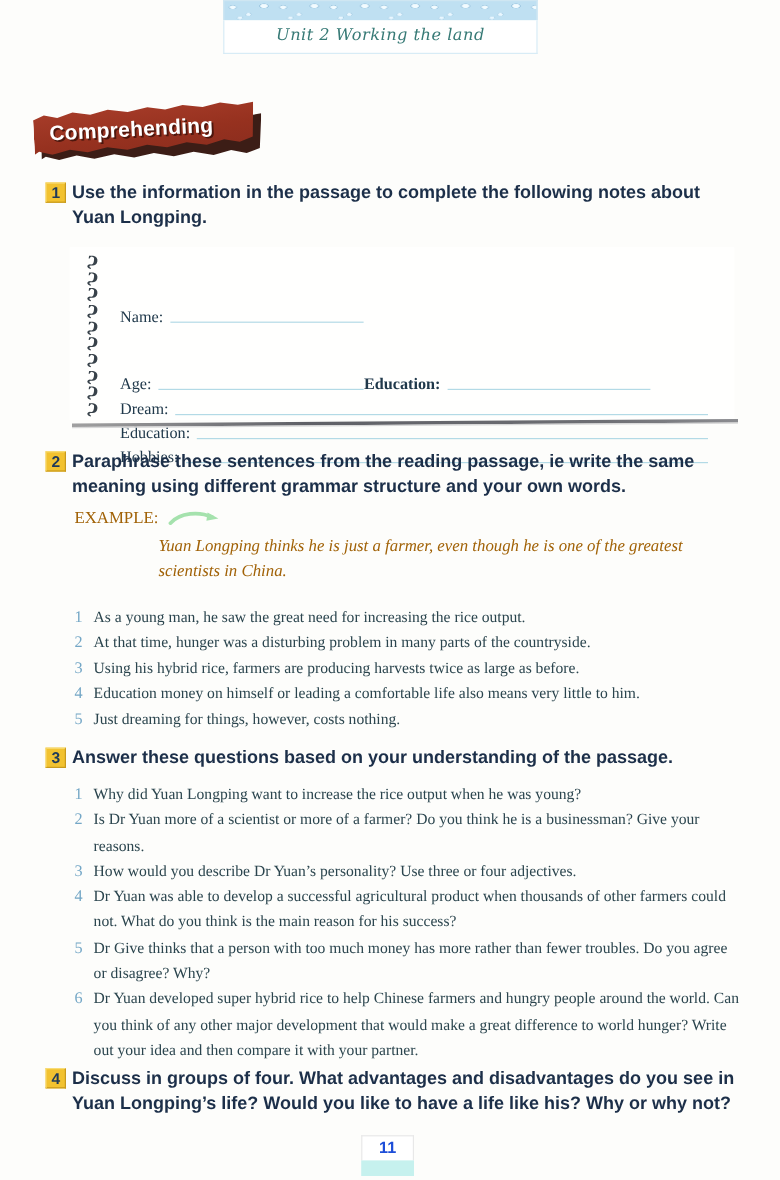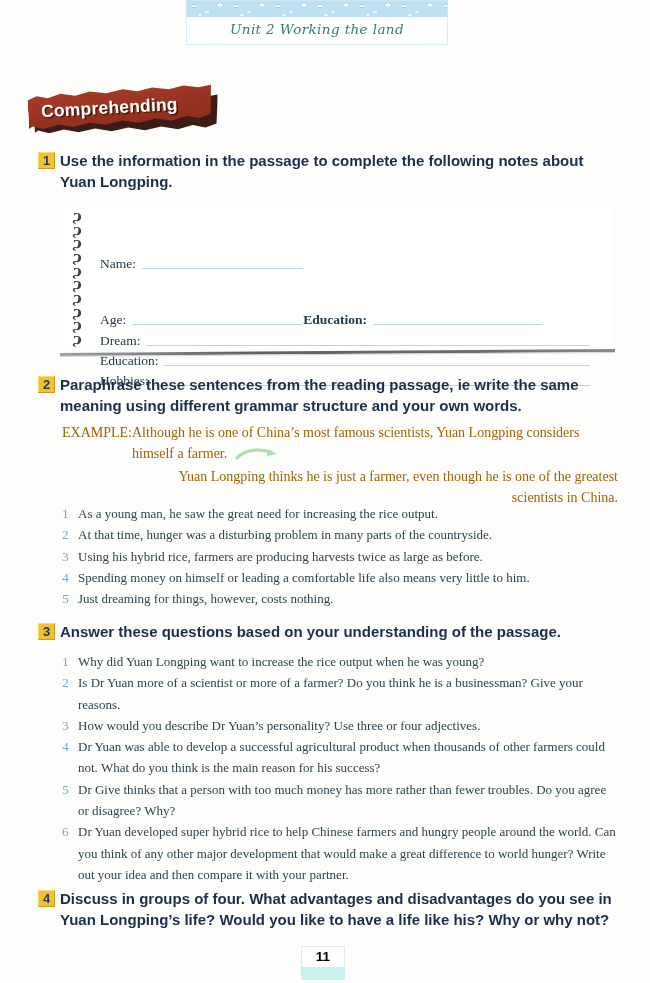--- a/index.html
+++ b/index.html
@@ -124,21 +124,21 @@
   .example {
     position: absolute; left: 62px; top: 422px; width: 556px;
     display: flex;
     font-family: "Liberation Serif", serif;
     font-size: 14px; line-height: 21px;
     color: #a16207;
   }
   .ex-label { flex: 0 0 70px; }
   .ex-body  { width: 486px; }
   .arrow-icon { display: inline-block; vertical-align: -2px; margin-left: 8px; }
-  .ex-ans { font-weight: 500; text-align: right; }
+  .ex-ans { font-style: italic; font-weight: 500; }
 
   
   .numlist { position: absolute; left: 62px; width: 556px; }
   .numlist.l2 { top: 503px; }
   .numlist.l3 { top: 651px; }
   .li { display: flex; }
   .li .num {
     flex: 0 0 16px;
     font-family: "Liberation Serif", serif;
     font-size: 13.5px; line-height: 21.3px;
@@ -151,21 +151,21 @@
     color: #2b454e;
   }
 
   
   .pagefoot { position: absolute; left: 301px; top: 946px; width: 44px; }
   .pagenum {
     background: #ffffff;
     border: 1px solid #e8e8e8; border-bottom: none;
     text-align: center;
     font-weight: bold; font-size: 13.5px; line-height: 20px;
-    color: #000000;
+    color: #1d4ed8;
   }
   .pagestrip { height: 13px; background: #c6f1ee; }
 </style>
 </head>
 <body>
 
 <div class="unit-banner">
   <div class="droplets"></div>
   <div class="unit-label">Unit 2  Working the land</div>
 </div>
@@ -229,21 +229,21 @@
 </div>
 
 <div class="section s2">
   <div class="badge">2</div>
   <div class="heading">Paraphrase these sentences from the reading passage, ie write the same meaning using different grammar structure and your own words.</div>
 </div>
 
 <div class="example">
   <div class="ex-label">EXAMPLE:</div>
   <div class="ex-body">
-    <span class="ex-src">Although he is one of China’s most famous scientists, Yuan Longping considers himself a farmer.</span><span class="arrow-icon"><svg width="44" height="13" viewBox="0 0 44 13">
+    <span class="arrow-icon"><svg width="44" height="13" viewBox="0 0 44 13">
           <path d="M2 11 C 10 2, 26 1, 37 6" fill="none" stroke="#a5e2ad" stroke-width="3" stroke-linecap="round"></path>
           <path d="M33 2 L 42 7 L 32 9 Z" fill="#a5e2ad"></path>
         </svg></span>
     <div class="ex-ans">Yuan Longping thinks he is just a farmer, even though he is one of the greatest scientists in China.</div>
   </div>
 </div>
 
 <div class="numlist l2">
   <div class="li">
     <span class="num">1</span>
@@ -252,21 +252,21 @@
   <div class="li">
     <span class="num">2</span>
     <span class="txt">At that time, hunger was a disturbing problem in many parts of the countryside.</span>
   </div>
   <div class="li">
     <span class="num">3</span>
     <span class="txt">Using his hybrid rice, farmers are producing harvests twice as large as before.</span>
   </div>
   <div class="li">
     <span class="num">4</span>
-    <span class="txt">Spending money on himself or leading a comfortable life also means very little to him.</span>
+    <span class="txt">Education money on himself or leading a comfortable life also means very little to him.</span>
   </div>
   <div class="li">
     <span class="num">5</span>
     <span class="txt">Just dreaming for things, however, costs nothing.</span>
   </div>
 </div>
 
 <div class="section s3">
   <div class="badge">3</div>
   <div class="heading">Answer these questions based on your understanding of the passage.</div>

